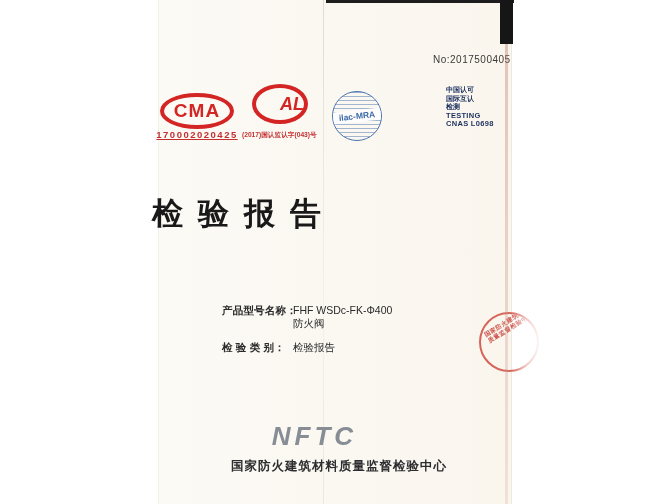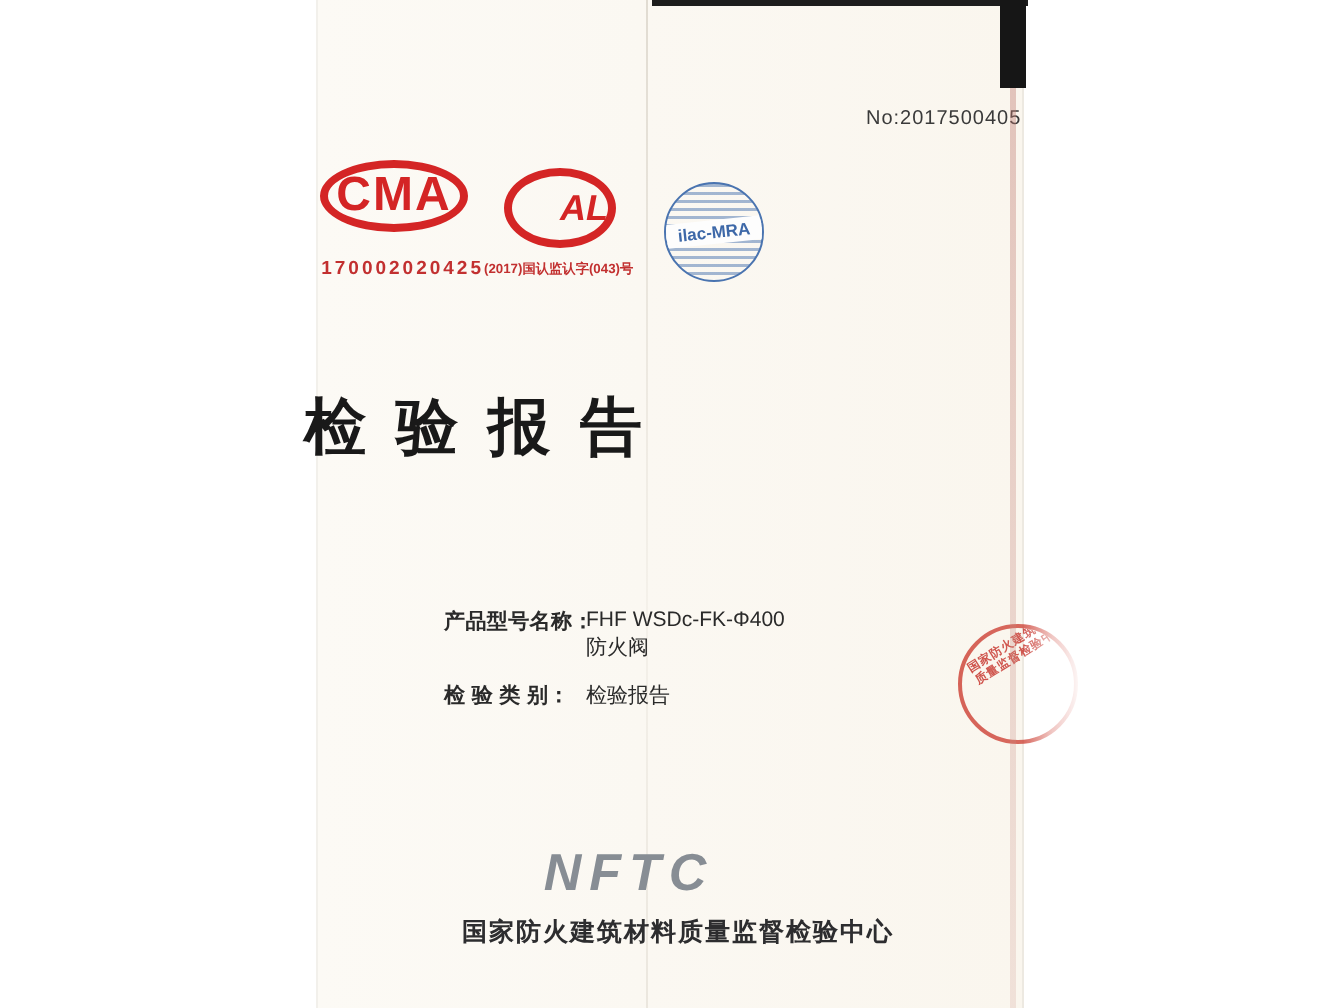--- a/index.html
+++ b/index.html
@@ -28,28 +28,28 @@
   .edge-line{
     position:absolute;left:347px;top:44px;width:3px;height:460px;
     background:linear-gradient(180deg,rgba(190,120,110,0.40),rgba(205,150,140,0.22));
   }
   
   .report-no{
     position:absolute;left:275px;top:54px;font-size:10px;color:#3a3a3a;letter-spacing:0.5px;
   }
   
   .cma{
-    position:absolute;left:2px;top:80px;width:66px;height:28px;
+    position:absolute;left:2px;top:93px;width:66px;height:28px;
     border:4px solid #d42525;border-radius:50%;
     display:flex;align-items:center;justify-content:center;
-    color:#d42525;font-weight:800;font-size:24px;letter-spacing:1px;
+    color:#d42525;font-weight:800;font-size:19px;letter-spacing:1px;
   }
   .cma-no{
-    position:absolute;left:-6px;top:129px;width:90px;text-align:right;
-    color:#c23030;font-size:9.5px;font-weight:700;letter-spacing:1.5px;
+    position:absolute;left:-6px;top:129px;width:90px;text-align:center;
+    color:#c23030;font-size:9.5px;font-weight:700;letter-spacing:1.5px;text-decoration:underline;
   }
   .cal{
     position:absolute;left:94px;top:84px;width:48px;height:32px;
     border:4px solid #d42525;border-radius:50%;
     display:flex;align-items:center;justify-content:flex-end;
     color:#d42525;font-weight:800;font-style:italic;font-size:18px;letter-spacing:0px;
   }
   .cal-cap{
     position:absolute;left:84px;top:130px;width:78px;text-align:center;
     color:#c23030;font-size:7px;font-weight:700;white-space:nowrap;transform:scale(0.95);transform-origin:left top;
@@ -137,20 +137,27 @@
   <div class="cal">
     <span>AL</span>
   </div>
   <div class="cal-cap">(2017)国认监认字(043)号</div>
 
   <div class="ilac">
     <div class="ilac-band">ilac-MRA</div>
   </div>
 
 
+  <div class="cnas-text">
+    <div>中国认可</div>
+    <div>国际互认</div>
+    <div>检测</div>
+    <div class="en">TESTING</div>
+    <div class="en">CNAS L0698</div>
+  </div>
 
   <div class="title">检验报告</div>
 
 
   <div class="row row2">
     <span class="lbl">产品型号名称：</span>
     <span class="val">FHF WSDc-FK-Φ400</span>
     <span class="val2">防火阀</span>
   </div>
 

